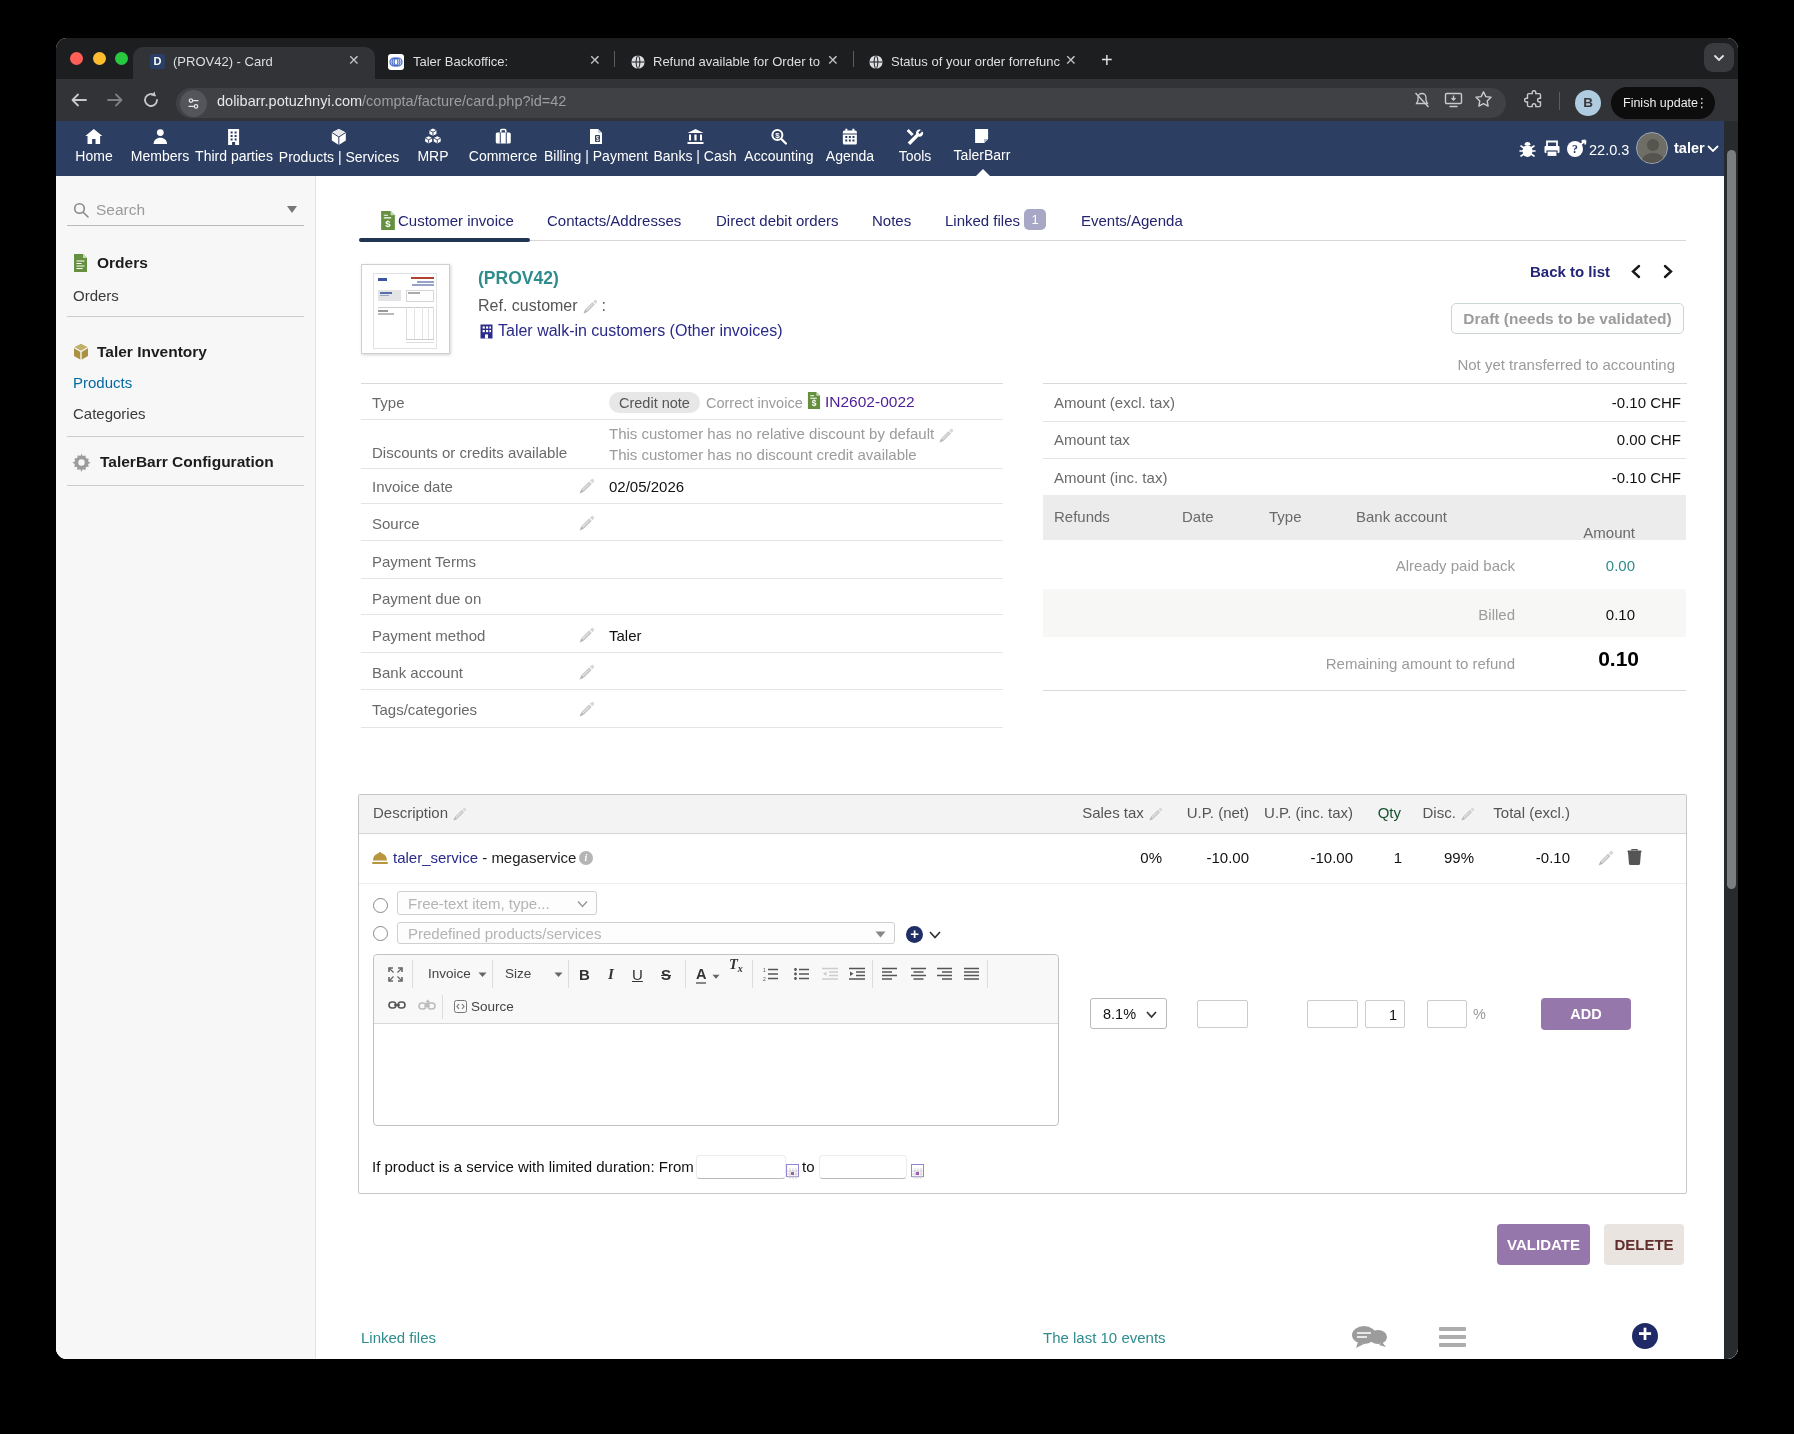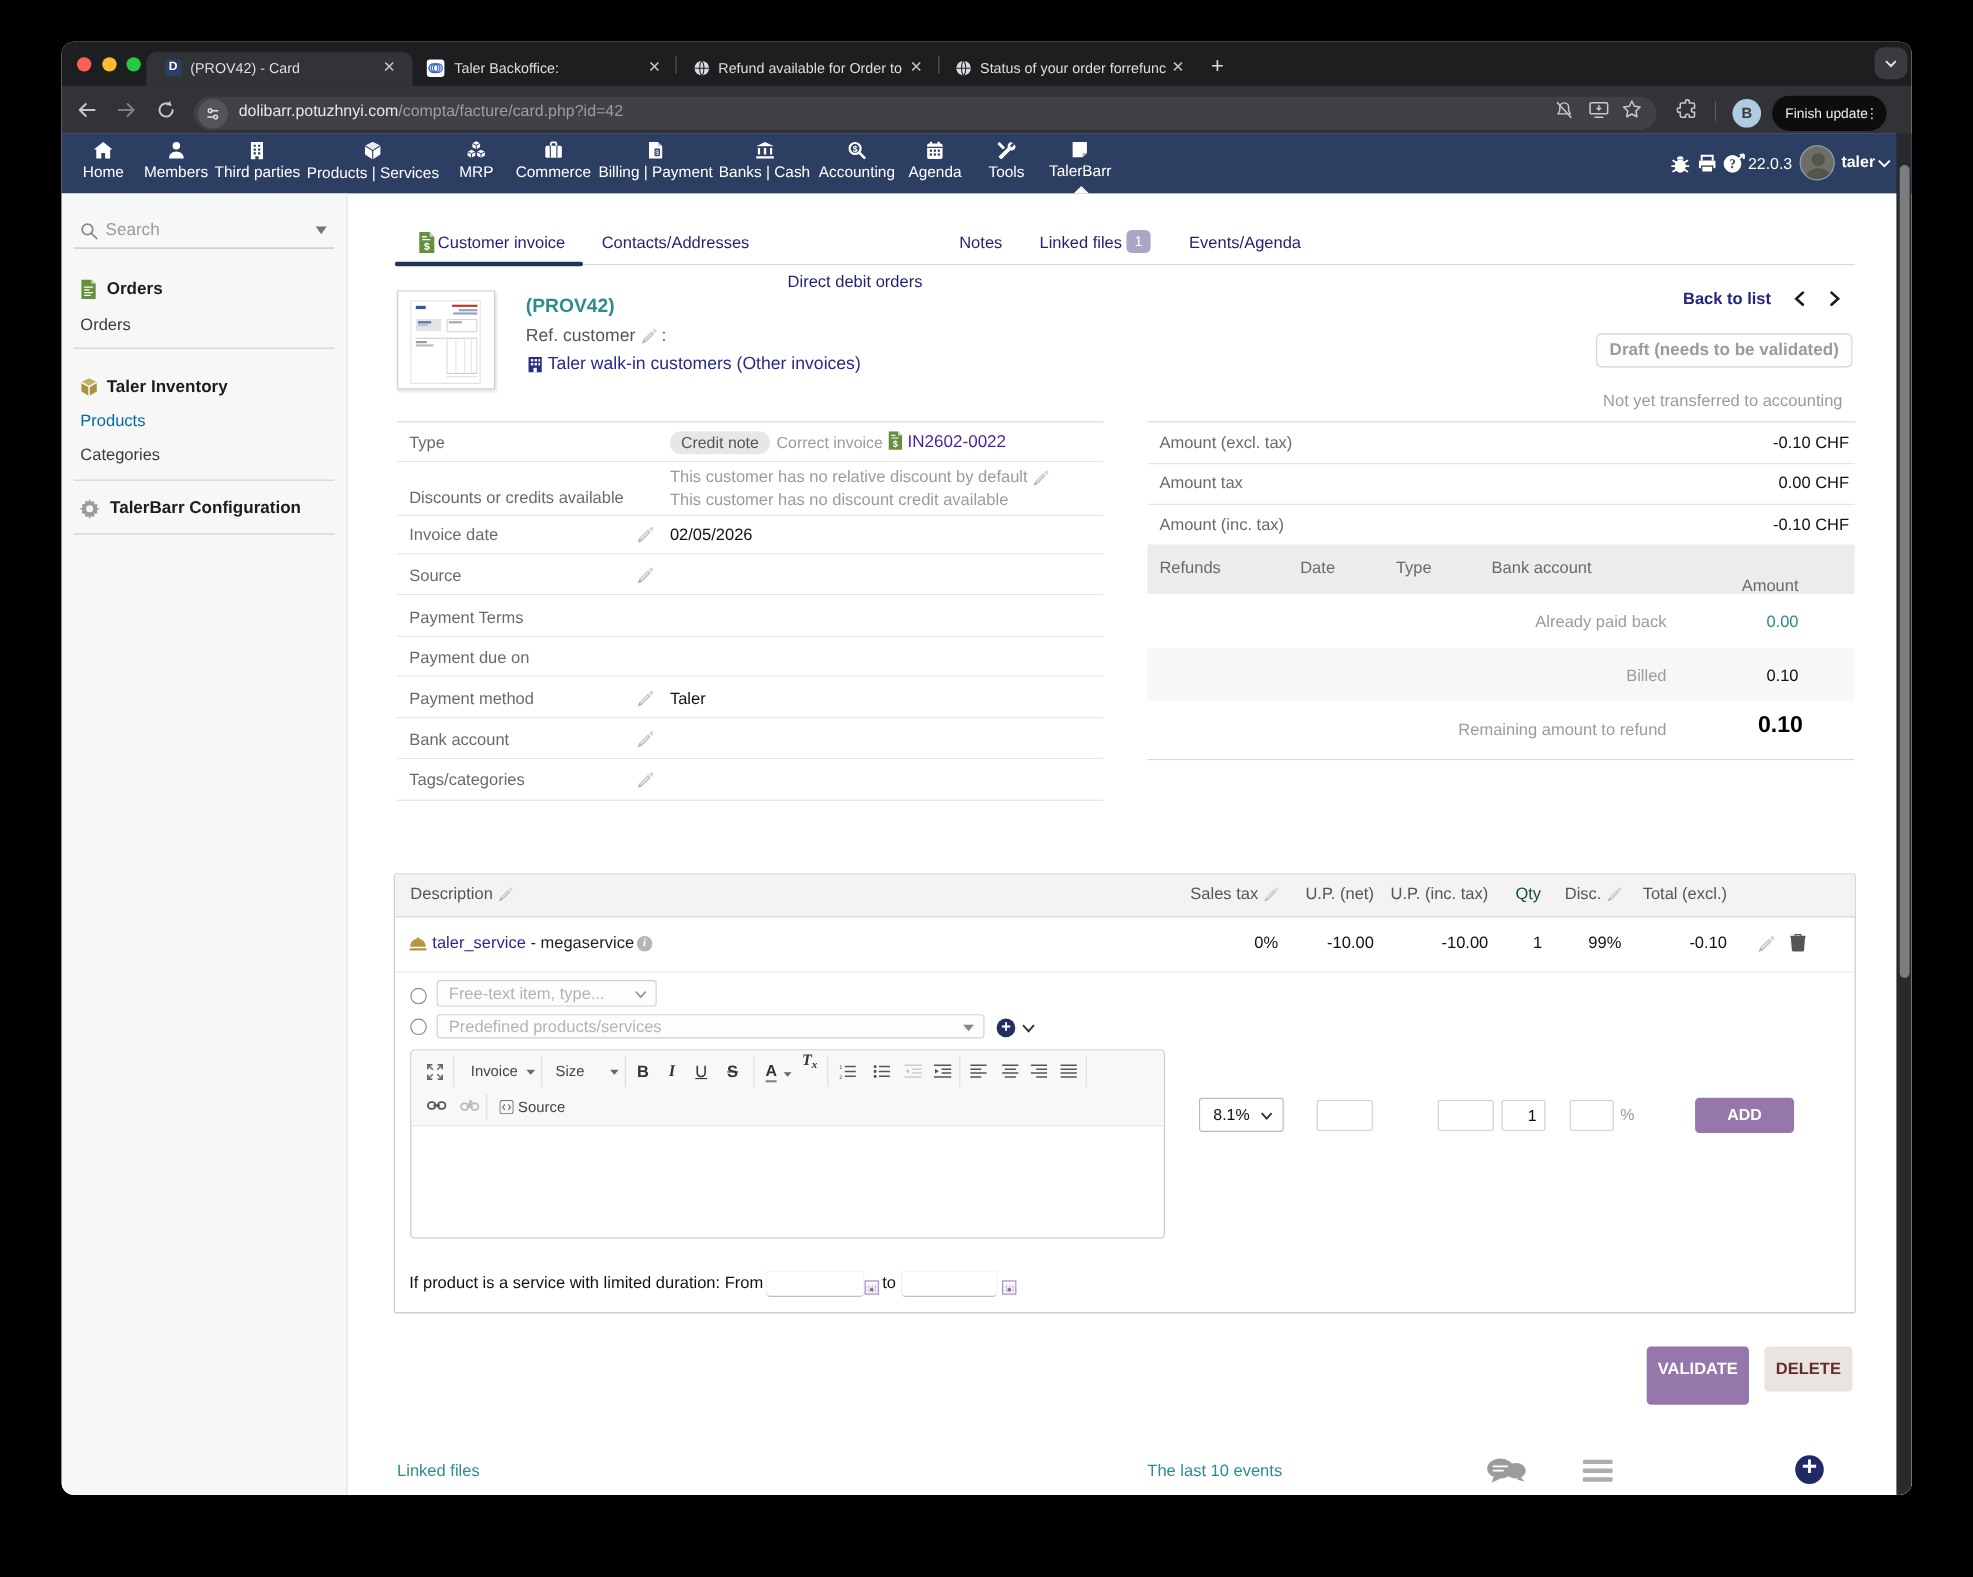--- a/index.html
+++ b/index.html
@@ -287,21 +287,21 @@
       <svg class="abs" style="left:324px; top:35px;" width="16" height="19" viewBox="0 0 15 18">
           <path d="M1 0h9l4 4v14H1z" fill="#65903f"></path>
           <path d="M10 0l4 4h-4z" fill="#c9d8b8"></path>
           <g stroke="#fff" stroke-width="1.1">
             <path d="M3.5 4h4M3.5 6.5h7"></path>
           </g>
           <text x="7.5" y="15" font-size="9" fill="#fff" text-anchor="middle" font-family="Liberation Sans" font-weight="bold">$</text>
         </svg>
       <div class="abs" style="left:342px; top:36px; font-size:15px; color:#242470;">Customer invoice</div>
       <div class="abs" style="left:491px; top:36px; font-size:15px; color:#242470;">Contacts/Addresses</div>
-      <div class="abs" style="left:660px; top:36px; font-size:15px; color:#242470;margin-top:36px;">Direct debit orders</div>
+      <div class="abs" style="left:660px; top:36px; font-size:15px; color:#242470;">Direct debit orders</div>
       <div class="abs" style="left:816px; top:36px; font-size:15px; color:#242470;">Notes</div>
       <div class="abs" style="left:889px; top:36px; font-size:15px; color:#242470;">Linked files</div>
       <div class="abs" style="left:968px; top:33px; width:22px; height:21px; background:#a8a8c6; border-radius:5px; color:#fff; font-size:13px; text-align:center; line-height:21px;">1</div>
       <div class="abs" style="left:1025px; top:36px; font-size:15px; color:#242470;">Events/Agenda</div>
       <div class="hline" style="left:303px; top:64px; width:1327px; background:#d8d8d8;"></div>
       <div class="abs" style="left:303px; top:62px; width:171px; height:4px; background:#1f3552; border-radius:2px;"></div>
 
       <div class="abs" style="left:305px; top:88px; width:89px; height:90px; background:#fff; border:1px solid #cfcfcf; box-shadow:1px 1px 3px rgba(0,0,0,0.18);">
         <div class="abs" style="left:11px; top:8px; width:64px; height:76px; border:1px solid #e2e2e2;"></div>
         <div class="abs" style="left:16px; top:13px; width:9px; height:3px; background:#3b55a0;"></div>
@@ -645,21 +645,21 @@
             <path d="M0 3h11M0 6h11M0 9h11M3 0v11M6 0v11M9 0v11" stroke="#c9c9c9" stroke-width="0.8"></path>
             <rect x="4" y="4" width="3" height="3" fill="#a15bb5"></rect>
           </svg></div>
       <div class="abs" style="left:746px; top:982px; font-size:15px; color:#111;">to</div>
       <div class="abs" style="left:763px; top:979px; width:88px; height:24px; border:1px solid #ececec; border-bottom:1px solid #bbb; border-radius:4px; background:#fff;"></div>
       <div class="abs" style="left:855px; top:988px; width:13px; height:13px; border:1px solid #9387d4; background:#fff;"><svg width="11" height="11" viewBox="0 0 11 11">
             <path d="M0 3h11M0 6h11M0 9h11M3 0v11M6 0v11M9 0v11" stroke="#c9c9c9" stroke-width="0.8"></path>
             <rect x="4" y="4" width="3" height="3" fill="#a15bb5"></rect>
           </svg></div>
 
-      <div class="abs" style="left:1441px; top:1048px; width:93px; height:53px; background:#9677ac; border-radius:4px; color:#fff; font-size:15px; font-weight:bold; text-align:center; line-height:41px;">VALIDATE</div>
+      <div class="abs" style="left:1441px; top:1048px; width:93px; height:41px; background:#9677ac; border-radius:4px; color:#fff; font-size:15px; font-weight:bold; text-align:center; line-height:41px;">VALIDATE</div>
       <div class="abs" style="left:1548px; top:1048px; width:80px; height:41px; background:#e9e4df; border-radius:4px; color:#632d2d; font-size:15px; font-weight:bold; text-align:center; line-height:41px;">DELETE</div>
 
       <div class="abs teal" style="left:305px; top:1153px;">Linked files</div>
       <div class="abs teal" style="left:987px; top:1153px;">The last 10 events</div>
       <svg class="abs" style="left:1294px; top:1149px;" width="40" height="26" viewBox="0 0 40 26">
           <ellipse cx="14" cy="10" rx="12" ry="9" fill="#9c9c9c"></ellipse>
           <path d="M8 17l-2 6 8-4z" fill="#9c9c9c"></path>
           <ellipse cx="28" cy="12" rx="9" ry="7" fill="#9c9c9c"></ellipse>
           <path d="M32 17l4 5-7-2z" fill="#9c9c9c"></path>
           <g stroke="#fff" stroke-width="1.6">

